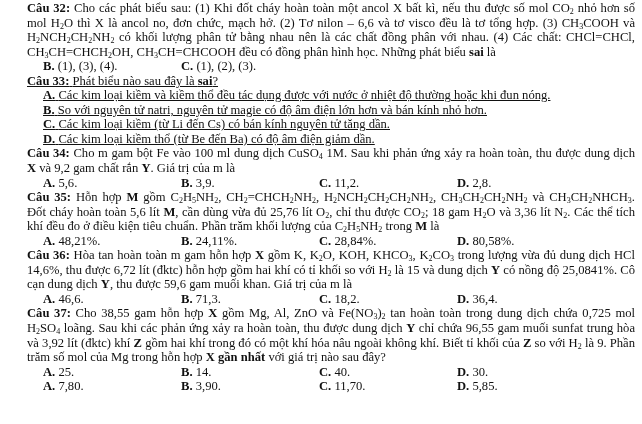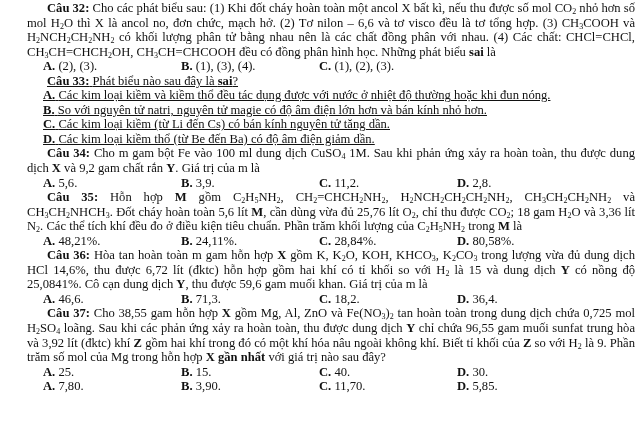--- a/index.html
+++ b/index.html
@@ -1,37 +1,36 @@
 <!DOCTYPE html>
 <html><head>
 <meta charset="utf-8">
 <style>
   html, body { margin: 0; padding: 0; background: #ffffff; }
   body { width: 642px; height: 424px; overflow: hidden; position: relative;
          font-family: "Liberation Serif", serif; font-size: 12.6px; color: #111; }
   .page { position: absolute; left: 27px; top: 1px; width: 608px; line-height: 14.55px; }
   .q { margin: 0; }
   .q p { margin: 0; text-align: justify; text-align-last: left; }
-  .qn { font-weight: bold; margin-left: 20px; }
+  .qn { font-weight: bold; }
   .opts { display: flex; margin: 0; padding-left: 16px; }
   .opt { width: 138px; white-space: nowrap; }
   .opt b { font-weight: bold; }
   .stmts p { padding-left: 16px; text-decoration: underline; }
   sub { font-size: 8px; vertical-align: -2px; line-height: 0; }
   b.inl { font-weight: bold; }
 </style>
 </head>
 <body>
 
 <div class="page">
 
   <div class="q">
     <p><span class="qn">Câu 32:</span> <span>Cho các phát biểu sau: (1) Khi đốt cháy hoàn toàn một ancol X bất kì, nếu thu được số mol CO<sub>2</sub> nhỏ hơn số mol H<sub>2</sub>O thì X là ancol no, đơn chức, mạch hở. (2) Tơ nilon – 6,6 và tơ visco đều là tơ tổng hợp. (3) CH<sub>3</sub>COOH và H<sub>2</sub>NCH<sub>2</sub>CH<sub>2</sub>NH<sub>2</sub> có khối lượng phân tử bằng nhau nên là các chất đồng phân với nhau. (4) Các chất: CHCl=CHCl, CH<sub>3</sub>CH=CHCH<sub>2</sub>OH, CH<sub>3</sub>CH=CHCOOH đều có đồng phân hình học. Những phát biểu <b class="inl">sai</b> là</span></p>
     <div class="opts">
-      <div class="opt"><b>A.</b> <span>(2), (3).</span></div>
       <div class="opt"><b>B.</b> <span>(1), (3), (4).</span></div>
       <div class="opt"><b>C.</b> <span>(1), (2), (3).</span></div>
     </div>
   </div>
 
   <div class="q stmts">
     <p style="padding-left:0"><span class="qn">Câu 33:</span> <span>Phát biểu nào sau đây là <b class="inl">sai</b>?</span></p>
     <p><b>A.</b> <span>Các kim loại kiềm và kiềm thổ đều tác dụng được với nước ở nhiệt độ thường hoặc khi đun nóng.</span></p>
     <p><b>B.</b> <span>So với nguyên tử natri, nguyên tử magie có độ âm điện lớn hơn và bán kính nhỏ hơn.</span></p>
     <p><b>C.</b> <span>Các kim loại kiềm (từ Li đến Cs) có bán kính nguyên tử tăng dần.</span></p>
@@ -65,21 +64,21 @@
       <div class="opt"><b>B.</b> <span>71,3.</span></div>
       <div class="opt"><b>C.</b> <span>18,2.</span></div>
       <div class="opt"><b>D.</b> <span>36,4.</span></div>
     </div>
   </div>
 
   <div class="q">
     <p><span class="qn">Câu 37:</span> <span>Cho 38,55 gam hỗn hợp <b class="inl">X</b> gồm Mg, Al, ZnO và Fe(NO<sub>3</sub>)<sub>2</sub> tan hoàn toàn trong dung dịch chứa 0,725 mol H<sub>2</sub>SO<sub>4</sub> loãng. Sau khi các phản ứng xảy ra hoàn toàn, thu được dung dịch <b class="inl">Y</b> chỉ chứa 96,55 gam muối sunfat trung hòa và 3,92 lít (đktc) khí <b class="inl">Z</b> gồm hai khí trong đó có một khí hóa nâu ngoài không khí. Biết tỉ khối của <b class="inl">Z</b> so với H<sub>2</sub> là 9. Phần trăm số mol của Mg trong hỗn hợp <b class="inl">X gần nhất</b> với giá trị nào sau đây?</span></p>
     <div class="opts">
       <div class="opt"><b>A.</b> <span>25.</span></div>
-      <div class="opt"><b>B.</b> <span>15.</span></div>
+      <div class="opt"><b>B.</b> <span>14.</span></div>
       <div class="opt"><b>C.</b> <span>40.</span></div>
       <div class="opt"><b>D.</b> <span>30.</span></div>
     </div>
   </div>
 
   <div class="q">
     <div class="opts">
       <div class="opt"><b>A.</b> <span>7,80.</span></div>
       <div class="opt"><b>B.</b> <span>3,90.</span></div>
       <div class="opt"><b>C.</b> <span>11,70.</span></div>

